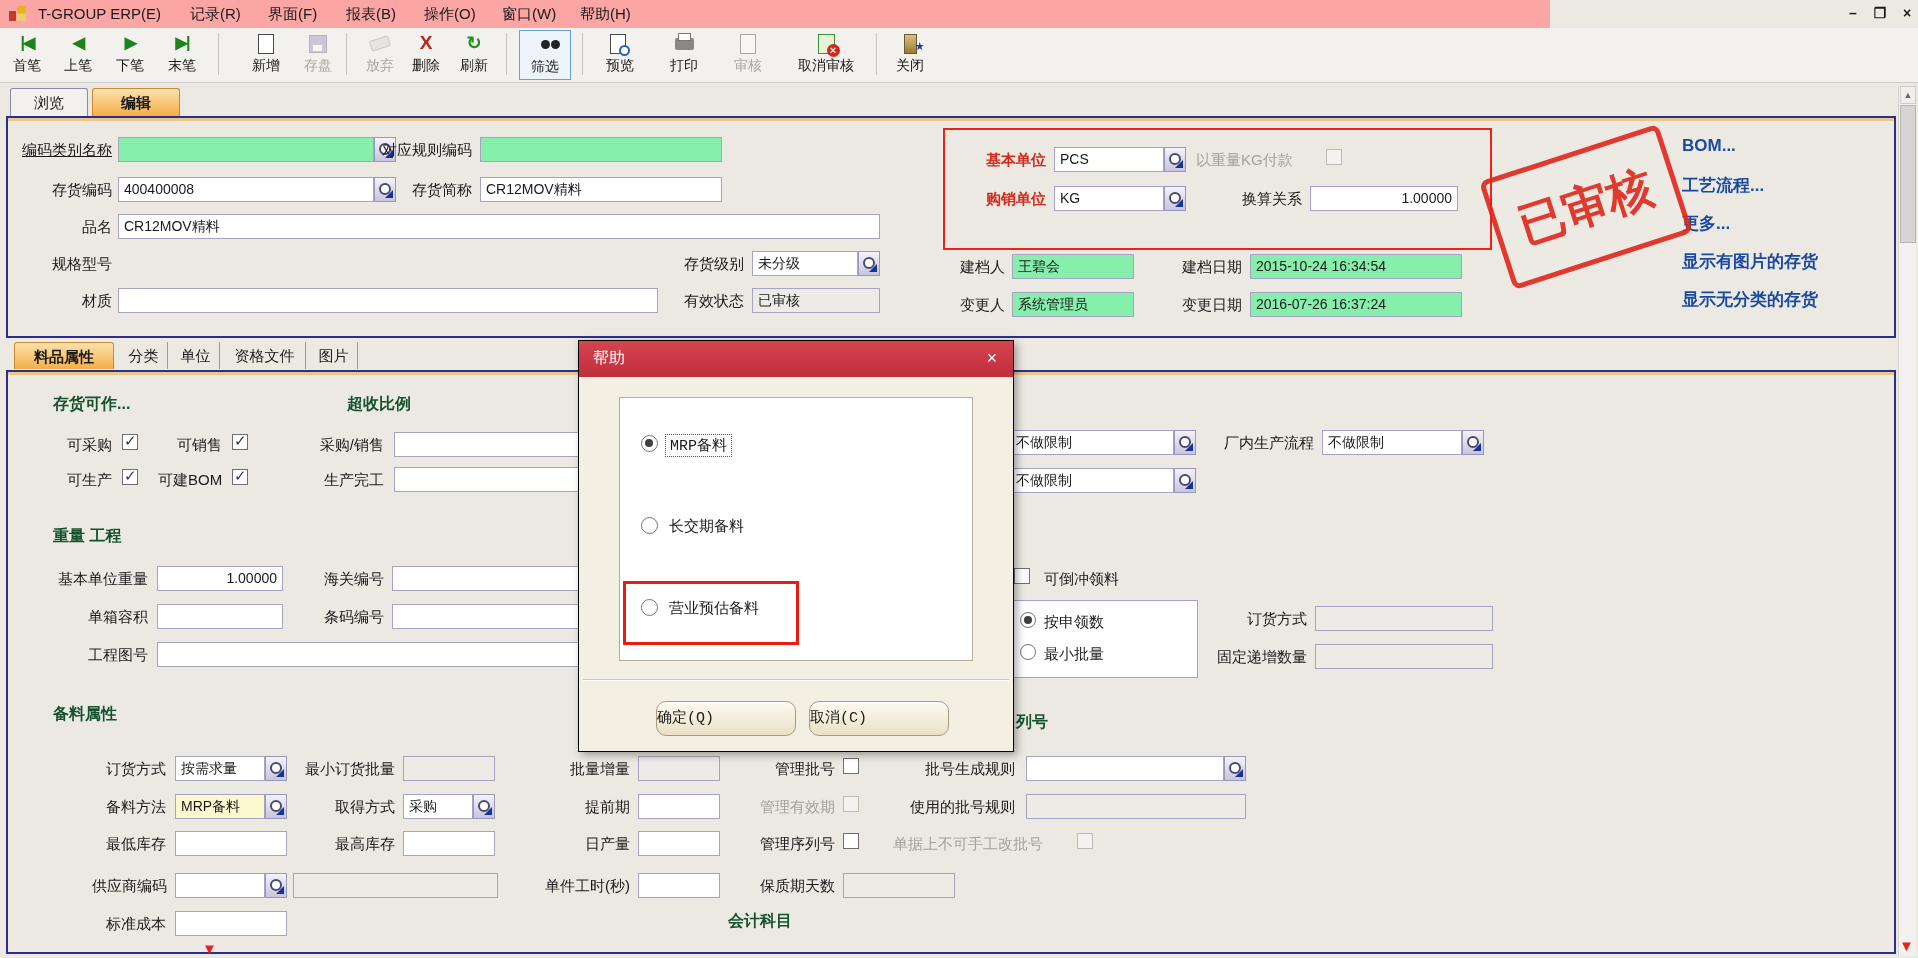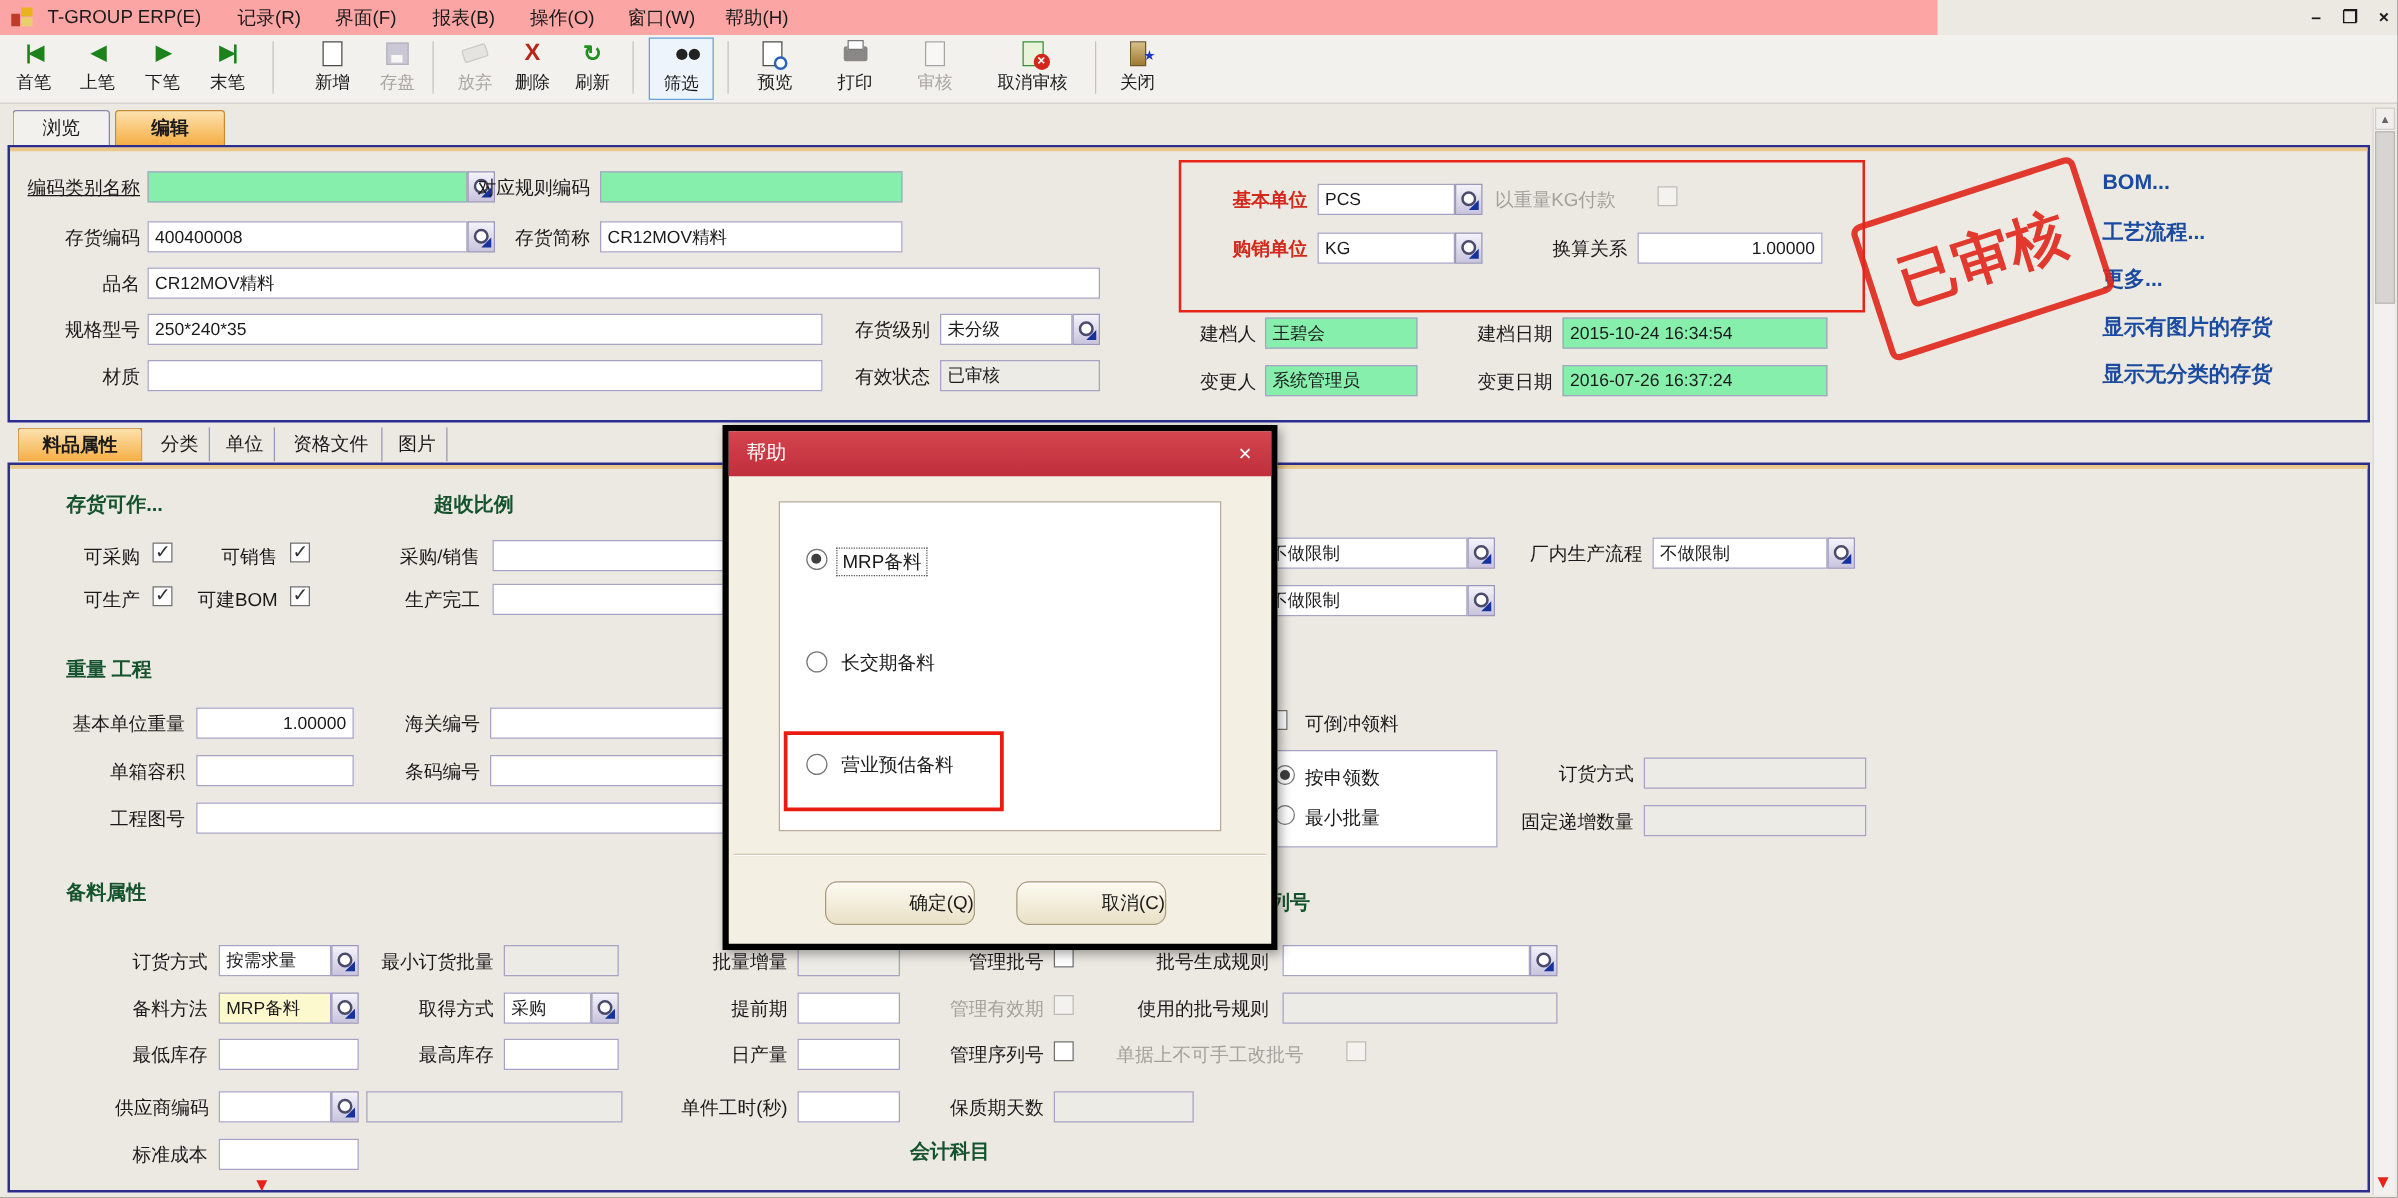--- a/index.html
+++ b/index.html
@@ -66,29 +66,29 @@
   .stamp{position:absolute;left:1492px;top:150px;width:178px;height:104px;border:5px solid #e0261a;border-radius:8px;
     color:#e0261a;font-size:46px;font-weight:bold;display:flex;align-items:center;justify-content:center;
     transform:rotate(-18deg);opacity:.9;background:rgba(255,255,255,.05);z-index:8;}
   .redbox{position:absolute;border:2px solid #e8241a;z-index:9;}
   .subtab{position:absolute;top:342px;height:27px;line-height:27px;text-align:center;font-size:15px;box-sizing:border-box;}
   .subtab.active{background:linear-gradient(#fde2ae,#f5ae45);font-weight:bold;border:1px solid #c9892e;border-bottom:none;border-radius:3px 3px 0 0;}
   .subtab.plain{border-right:1px solid #9a98b8;}
   .redarrow{position:absolute;color:#e8241a;font-size:15px;font-weight:bold;z-index:9;}
   
   .dialog{position:absolute;left:578px;top:340px;width:434px;height:410px;background:#f3efe2;
-    border:5px solid #000000;box-shadow:3px 3px 8px rgba(0,0,0,.35);z-index:20;}
+    border:1px solid #000000;box-shadow:3px 3px 8px rgba(0,0,0,.35);z-index:20;font-family:Liberation Mono, monospace;}
   .dlg-title{position:absolute;left:0;top:0;width:100%;height:36px;background:linear-gradient(#d4454f,#c02e3c);
     color:#fff;font-size:16px;line-height:36px;box-sizing:border-box;padding-left:14px;}
   .dlg-close{position:absolute;right:8px;top:6px;width:26px;height:24px;line-height:24px;text-align:center;color:#fff;font-size:18px;}
   .dlg-list{position:absolute;left:40px;top:56px;width:352px;height:262px;background:#fff;border:1px solid #b6ab97;}
   .dlg-optlabel{position:absolute;font-size:15px;white-space:nowrap;padding:1px 4px;}
   .dlg-optlabel.focus{border:1px dotted #555;}
   .dlg-sep{position:absolute;left:4px;top:338px;width:426px;height:1px;background:#cfc7b0;border-bottom:1px solid #fff;}
-  .dlg-btn{position:absolute;top:360px;width:120px;height:35px;line-height:33px;text-align:right;font-size:15px;
+  .dlg-btn{position:absolute;top:360px;width:140px;height:35px;line-height:33px;text-align:left;font-size:15px;
     background:linear-gradient(#fdfaf1,#e9e0c6);border:1px solid #a89b7e;border-radius:10px;box-sizing:border-box;box-shadow:inset 0 1px 0 #fff;}
   .dlg-redbox{position:absolute;left:44px;top:240px;width:170px;height:58px;border:3px solid #ea1c12;}
   
   .vscroll{position:absolute;left:1898px;top:86px;width:18px;height:870px;background:#f2f1ef;border-left:1px solid #d5d3d0;box-sizing:border-box;}
   .vs-up{position:absolute;left:1px;top:0;width:16px;height:18px;background:#f0efec;border:1px solid #cfcdca;box-sizing:border-box;
     text-align:center;font-size:9px;line-height:16px;color:#666;}
   .vs-thumb{position:absolute;left:1px;top:19px;width:16px;height:138px;background:#d7d5d2;border:1px solid #b8b6b2;box-sizing:border-box;}
 </style>
 </head>
 <body>
@@ -198,21 +198,20 @@
   <div class="lbl" style="left:12px;top:181px;width:100px;">存货编码</div>
   <div class="fld" style="left:118px;top:177px;width:256px;">400400008</div>
   <div class="lk" style="left:374px;top:177px;"></div>
   <div class="lbl" style="left:378px;top:181px;width:94px;">存货简称</div>
   <div class="fld" style="left:480px;top:177px;width:242px;">CR12MOV精料</div>
 
   <div class="lbl" style="left:12px;top:218px;width:100px;">品名</div>
   <div class="fld" style="left:118px;top:214px;width:762px;">CR12MOV精料</div>
 
   <div class="lbl" style="left:12px;top:255px;width:100px;">规格型号</div>
-  <div class="fld" style="left:118px;top:251px;width:540px;">250*240*35</div>
   <div class="lbl" style="left:660px;top:255px;width:84px;">存货级别</div>
   <div class="fld" style="left:752px;top:251px;width:106px;">未分级</div>
   <div class="lk" style="left:858px;top:251px;"></div>
 
   <div class="lbl" style="left:12px;top:292px;width:100px;">材质</div>
   <div class="fld" style="left:118px;top:288px;width:540px;"></div>
   <div class="lbl" style="left:660px;top:292px;width:84px;">有效状态</div>
   <div class="fld dis" style="left:752px;top:288px;width:128px;">已审核</div>
 
   <div class="redbox" style="left:943px;top:128px;width:545px;height:118px;"></div>

